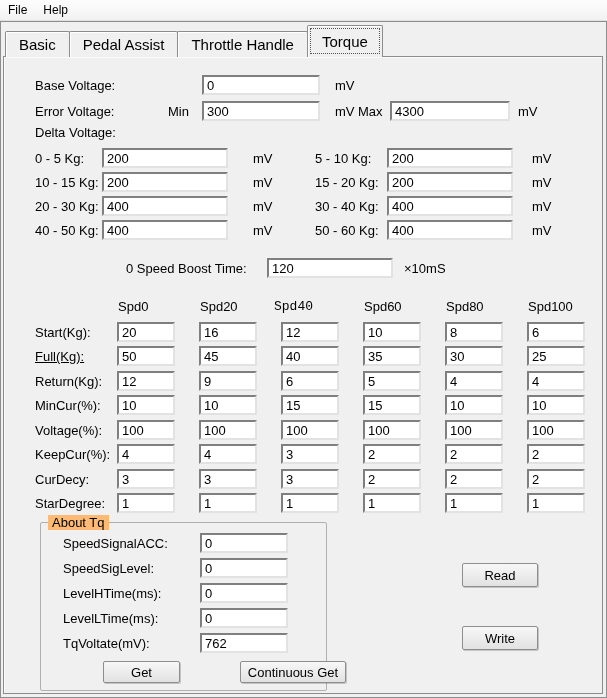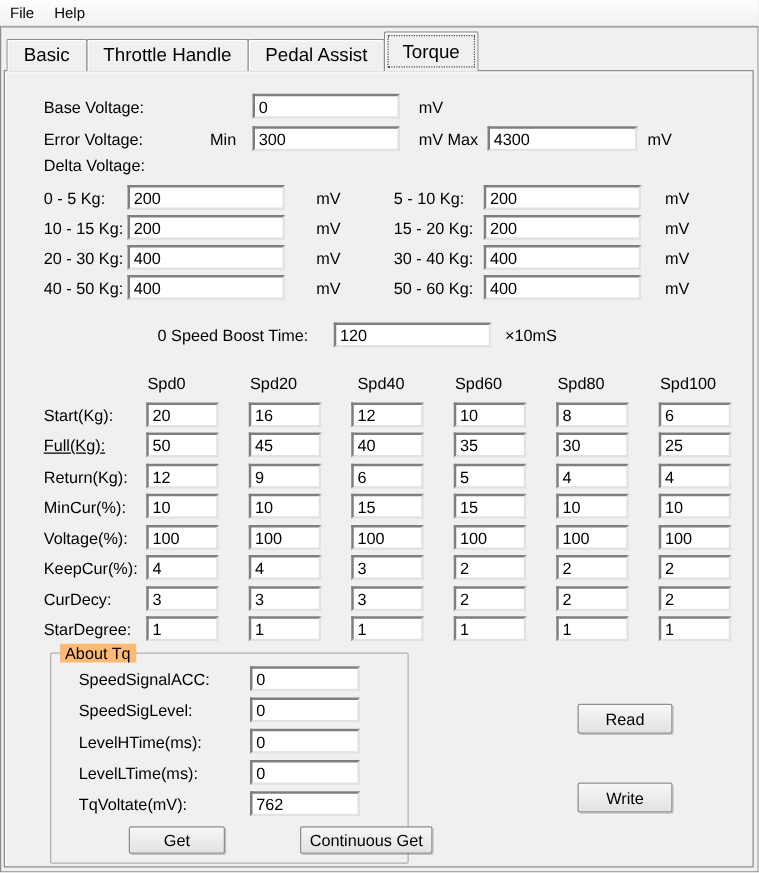--- a/index.html
+++ b/index.html
@@ -87,22 +87,22 @@
 
   <div id="menubar">
     <span class="menu-item">File</span>
     <span class="menu-item">Help</span>
   </div>
 
   <div id="client"></div>
 
   <div id="tabs">
     <div class="tab">Basic</div>
+    <div class="tab">Pedal Assist</div>
     <div class="tab">Throttle Handle</div>
-    <div class="tab">Pedal Assist</div>
     <div class="tab selected">Torque</div>
   </div>
 
   <div id="panel"></div>
 
   <span class="lab" style="left:35px; top:78px;">Base Voltage:</span>
   <input class="tb" style="left: 202px; top: 75px; width: 118px;" value="0">
   <span class="lab" style="left:335px; top:78px;">mV</span>
 
   <span class="lab" style="left:35px; top:104px;">Error Voltage:</span>
@@ -142,21 +142,21 @@
   <span class="lab" style="left:315px; top:223px;">50 - 60 Kg:</span>
   <input class="tb" style="left: 387px; top: 220px; width: 126px;" value="400">
   <span class="lab" style="left:532px; top:223px;">mV</span>
 
   <span class="lab" style="left:126px; top:261px;">0 Speed Boost Time:</span>
   <input class="tb" style="left: 267px; top: 258px; width: 126px;" value="120">
   <span class="lab" style="left:404px; top:261px;">×10mS</span>
 
   <span class="lab" style="left:118px; top:299px;">Spd0</span>
   <span class="lab" style="left:200px; top:299px;">Spd20</span>
-  <span class="lab" style="left:286px; top:299px;">Spd40</span>
+  <span class="lab" style="left:274px; top:299px;font-family:Liberation Mono, monospace;">Spd40</span>
   <span class="lab" style="left:364px; top:299px;">Spd60</span>
   <span class="lab" style="left:446px; top:299px;">Spd80</span>
   <span class="lab" style="left:528px; top:299px;">Spd100</span>
 
   <span class="lab" style="left:35px; top:325px;">Start(Kg):</span>
   <input class="tb cell" style="left: 117px; top: 322px;" value="20">
   <input class="tb cell" style="left: 199px; top: 322px;" value="16">
   <input class="tb cell" style="left: 281px; top: 322px;" value="12">
   <input class="tb cell" style="left: 363px; top: 322px;" value="10">
   <input class="tb cell" style="left: 445px; top: 322px;" value="8">

